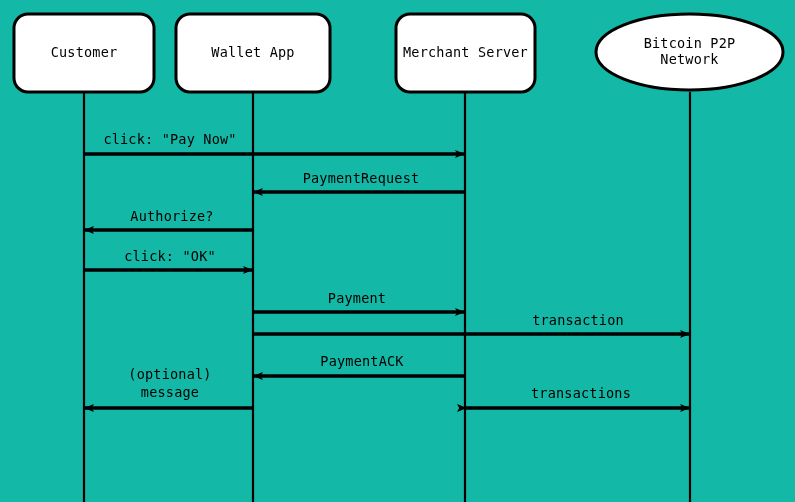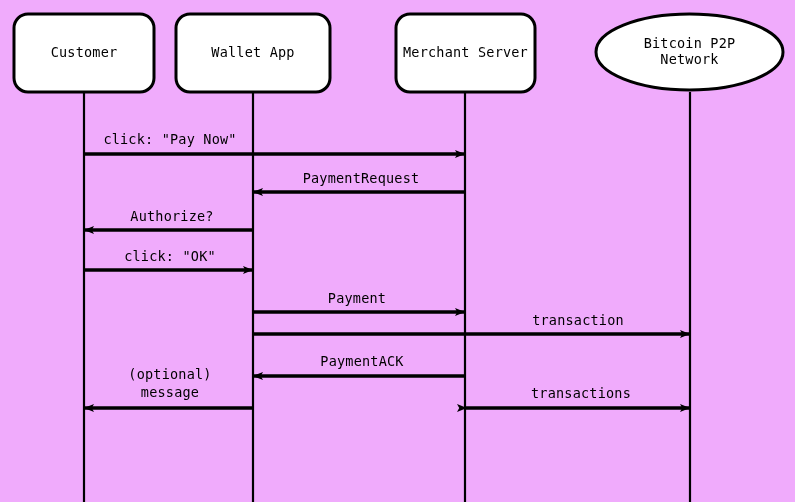--- a/index.html
+++ b/index.html
@@ -8,21 +8,21 @@
     padding: 0;
     background: #ffffff;
   }
   body {
     font-family: "DejaVu Sans Mono", monospace;
   }
   #diagram-root {
     position: relative;
     width: 795px;
     height: 502px;
-    background: #f0abfc;
+    background: #14b8a6;
     overflow: hidden;
   }
   svg#seq-svg {
     display: block;
     width: 795px;
     height: 502px;
   }
   .participant-shape {
     fill: #ffffff;
     stroke: #000000;

